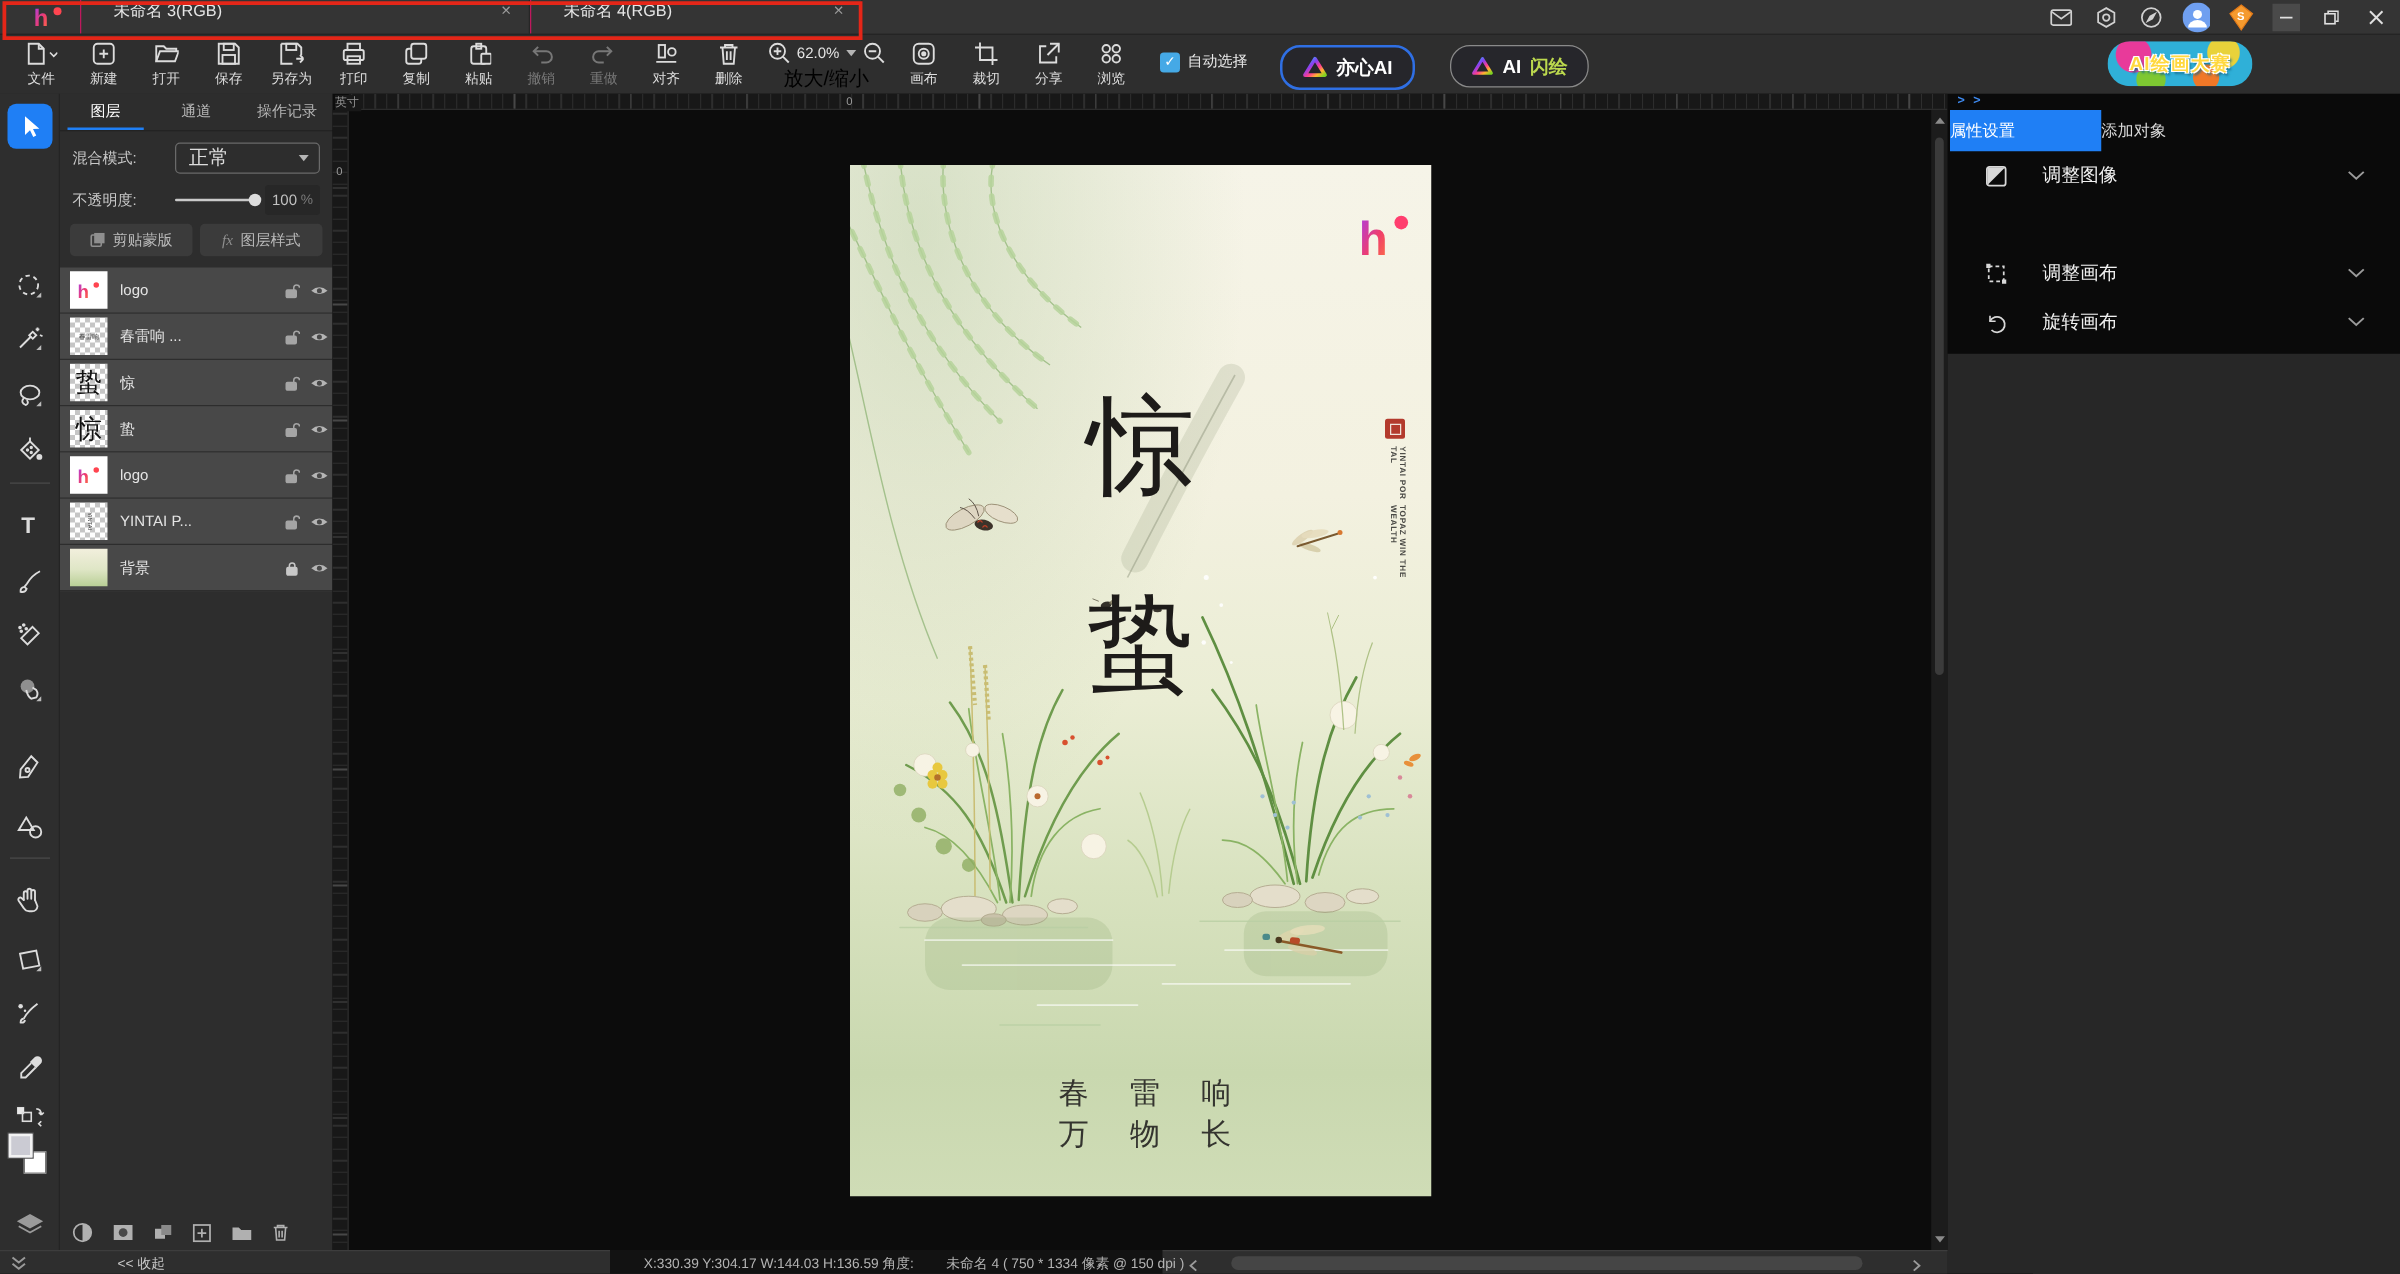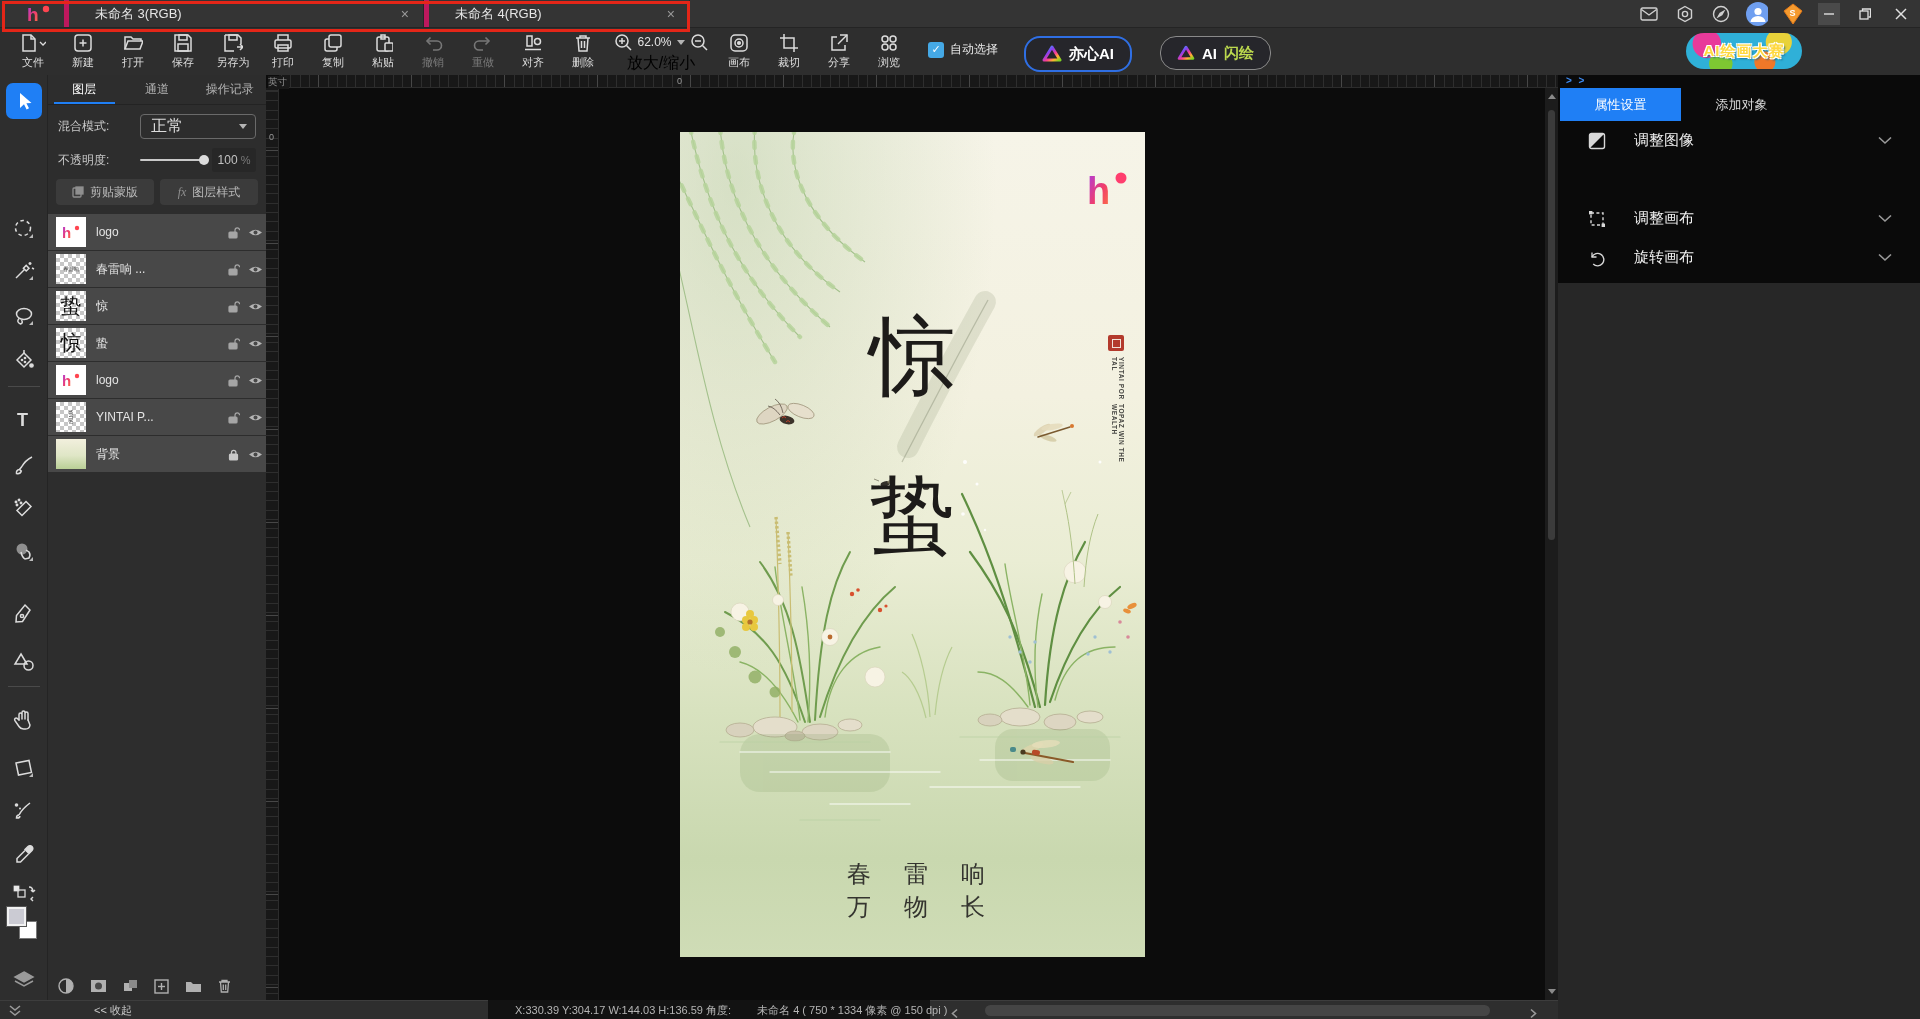--- a/index.html
+++ b/index.html
@@ -3,21 +3,21 @@
 <meta charset="utf-8">
 <style>
   * { margin:0; padding:0; box-sizing:border-box; }
   html,body { width:1920px; height:1019px; overflow:hidden; background:#000;
     font-family:"Liberation Sans","DejaVu Sans",sans-serif; }
   #app { position:relative; width:1920px; height:1019px; background:#2e2e2e; }
 
   
   .titlebar { position:absolute; left:0; top:0; width:1920px; height:27px; background:#343434; }
   .applogo { position:absolute; left:24px; top:2px; width:34px; height:23px; }
-  .doc-tab { position:absolute; top:0; height:27px; background:#343434; border-left:5px solid #be185d; border-right:1px solid #262626; display:flex; align-items:center; }
+  .doc-tab { position:absolute; top:0; height:27px; background:#343434; border-left:1px solid #be185d; border-right:1px solid #262626; display:flex; }
   .doc-tab .tlabel { font-size:13px; color:#e6e6e6; padding-left:26px; }
   .doc-tab .tclose { position:absolute; right:14px; color:#9a9a9a; font-size:14px; cursor:pointer; }
   .tab1 { left:64px; width:360px; }
   .tab2 { left:424px; width:266px; }
   .annotation { position:absolute; left:2px; top:1px; width:688px; height:31px; border:3px solid #e42618; z-index:60; pointer-events:none; }
   .winicons { position:absolute; right:8px; top:0; height:27px; display:flex; align-items:center; gap:14px; }
   .winicons .wi { width:22px; height:22px; display:flex; align-items:center; justify-content:center; }
   .wi.minbg { background:#4a4a4a; }
 
   
@@ -104,21 +104,21 @@
   .seal { position:absolute; left:428px; top:203px; width:16px; height:16px; background:#b33a2c; border-radius:2px; display:flex; align-items:center; justify-content:center; }
   .seal i { display:block; width:9px; height:9px; border:1px solid #f0e2d8; }
   .vtext { position:absolute; left:431px; top:225px; height:115px; display:flex; gap:3px;
     writing-mode:vertical-rl; font-size:6.5px; letter-spacing:.6px; color:#4a4a46; font-weight:bold; }
   .slogan { position:absolute; left:167px; width:190px; font-family:"Liberation Serif","DejaVu Serif",serif; font-size:24px; color:#34342f; letter-spacing:33px; white-space:nowrap; }
 
   
   .rpanel { position:absolute; left:1558px; top:75px; width:362px; height:944px; background:#0a0a0a; }
   .collapse { position:absolute; left:8px; top:0; font-size:10px; font-weight:bold; color:#3f8cf3; letter-spacing:2px; cursor:pointer; }
   .rtabs { position:absolute; left:2px; top:13px; height:33px; display:flex; }
-  .rtab { width:121px; height:33px; display:flex; align-items:center; justify-content:center; font-size:13px; color:#d8d8d8; cursor:pointer; }
+  .rtab { width:121px; height:33px; display:flex; align-items:center; justify-content:flex-start; font-size:13px; color:#d8d8d8; cursor:pointer; }
   .rtab.active { background:#1f7ff5; color:#fff; }
   .ritem { position:absolute; left:0; width:362px; height:39px; display:flex; align-items:center; cursor:pointer; }
   .ritem .ric { margin-left:30px; display:flex; }
   .ritem .rlab { font-size:15px; color:#f0f0f0; margin-left:28px; flex:1; }
   .ritem .rchev { margin-right:28px; display:flex; }
   .rlower { position:absolute; left:0; top:208px; width:362px; height:736px; background:#272727; }
 
   
   .bottombar { position:absolute; left:0; top:1000px; width:1558px; height:19px; background:#2e2e2e; border-top:1px solid #3d3d3d; }
   .bb-left { position:absolute; left:0; top:0; width:48px; height:19px; display:flex; align-items:center; padding-left:8px; }

